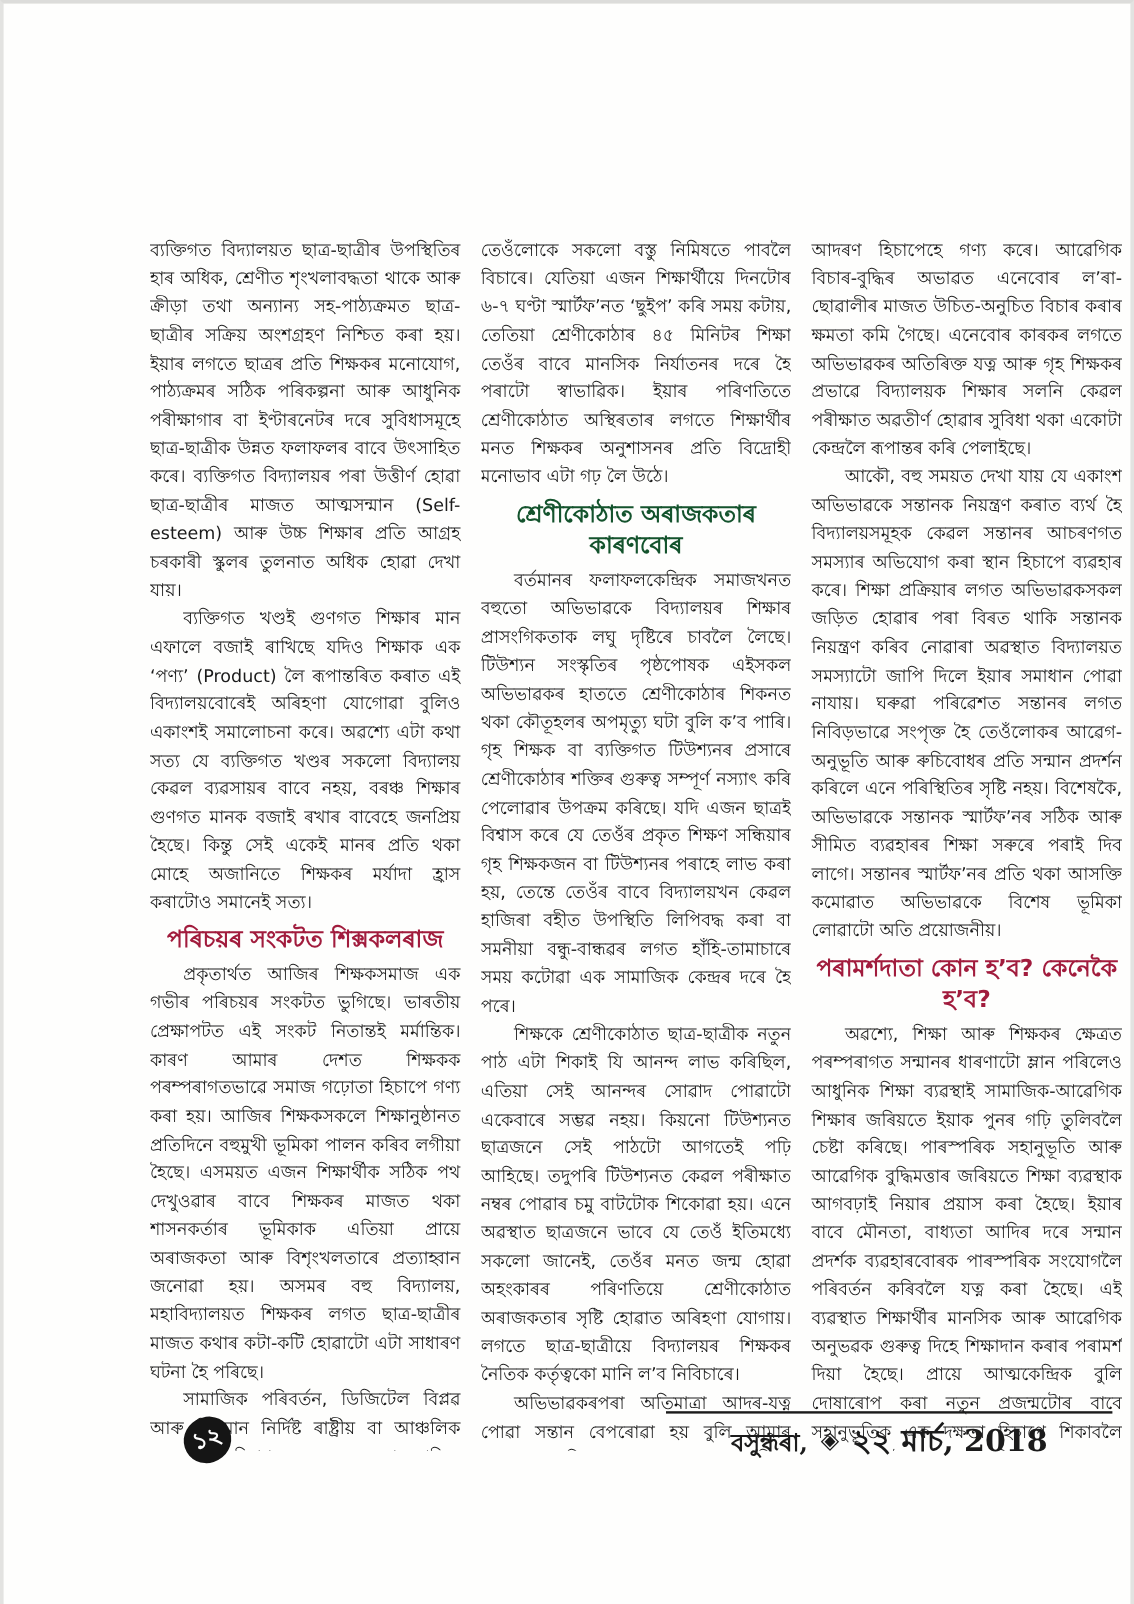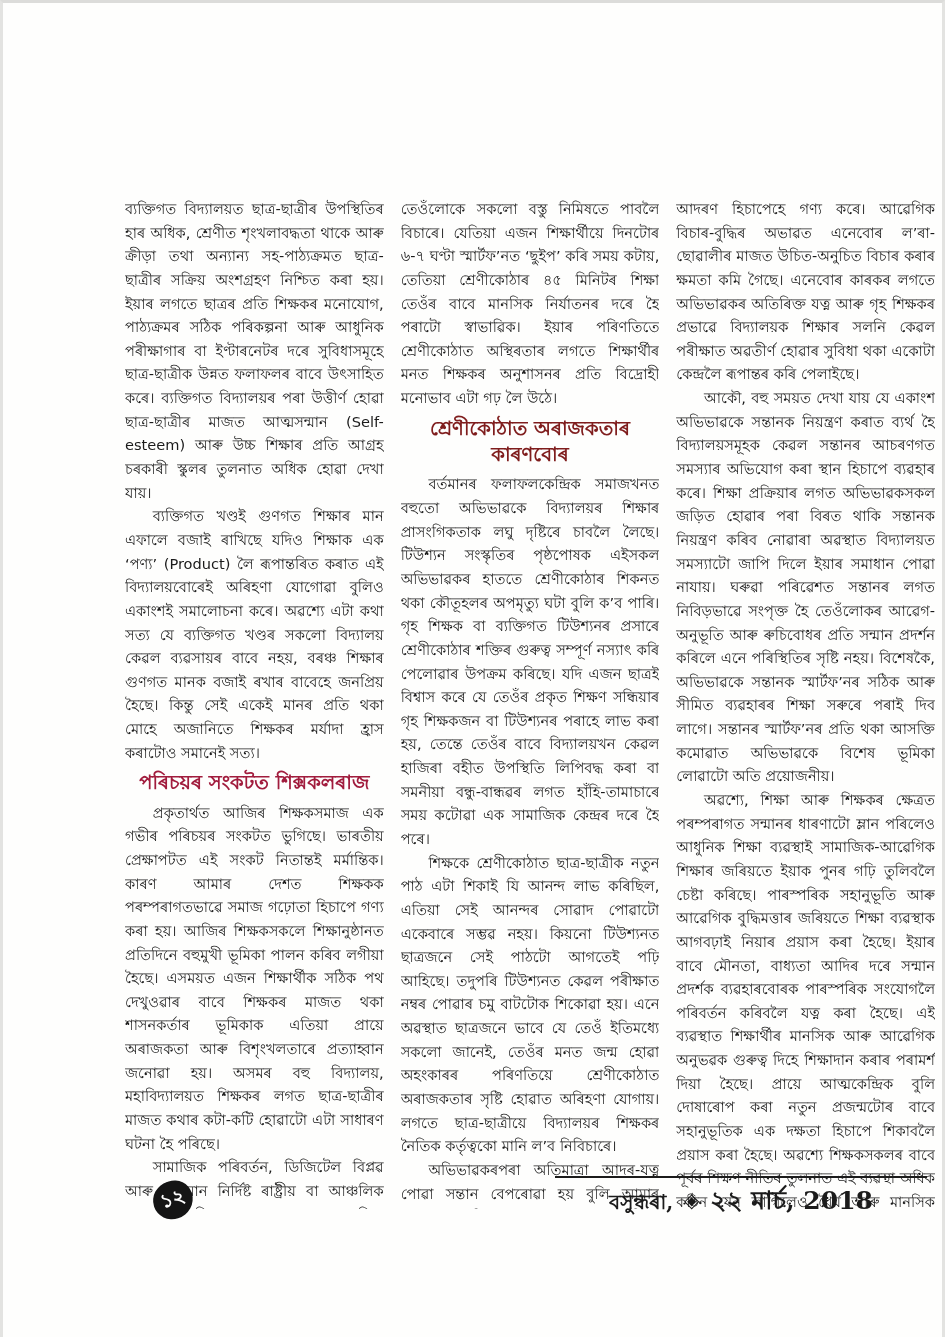--- a/index.html
+++ b/index.html
@@ -78,28 +78,29 @@
   <div class="columns">
     <div class="col">
         <p class="flow">ব্যক্তিগত বিদ্যালয়ত ছাত্ৰ-ছাত্ৰীৰ উপস্থিতিৰ হাৰ অধিক, শ্ৰেণীত শৃংখলাবদ্ধতা থাকে আৰু ক্ৰীড়া তথা অন্যান্য সহ-পাঠ্যক্ৰমত ছাত্ৰ-ছাত্ৰীৰ সক্ৰিয় অংশগ্ৰহণ নিশ্চিত কৰা হয়। ইয়াৰ লগতে ছাত্ৰৰ প্ৰতি শিক্ষকৰ মনোযোগ, পাঠ্যক্ৰমৰ সঠিক পৰিকল্পনা আৰু আধুনিক পৰীক্ষাগাৰ বা ইণ্টাৰনেটৰ দৰে সুবিধাসমূহে ছাত্ৰ-ছাত্ৰীক উন্নত ফলাফলৰ বাবে উৎসাহিত কৰে। ব্যক্তিগত বিদ্যালয়ৰ পৰা উত্তীৰ্ণ হোৱা ছাত্ৰ-ছাত্ৰীৰ মাজত আত্মসন্মান (Self-esteem) আৰু উচ্চ শিক্ষাৰ প্ৰতি আগ্ৰহ চৰকাৰী স্কুলৰ তুলনাত অধিক হোৱা দেখা যায়।</p>
         <p>ব্যক্তিগত খণ্ডই গুণগত শিক্ষাৰ মান এফালে বজাই ৰাখিছে যদিও শিক্ষাক এক ‘পণ্য’ (Product) লৈ ৰূপান্তৰিত কৰাত এই বিদ্যালয়বোৰেই অৰিহণা যোগোৱা বুলিও একাংশই সমালোচনা কৰে। অৱশ্যে এটা কথা সত্য যে ব্যক্তিগত খণ্ডৰ সকলো বিদ্যালয় কেৱল ব্যৱসায়ৰ বাবে নহয়, বৰঞ্চ শিক্ষাৰ গুণগত মানক বজাই ৰখাৰ বাবেহে জনপ্ৰিয় হৈছে। কিন্তু সেই একেই মানৰ প্ৰতি থকা মোহে অজানিতে শিক্ষকৰ মৰ্যাদা হ্ৰাস কৰাটোও সমানেই সত্য।</p>
         <h3 style="color: rgb(161, 28, 61);">পৰিচয়ৰ সংকটত শিক্সকলৰাজ</h3>
         <p>প্ৰকৃতাৰ্থত আজিৰ শিক্ষকসমাজ এক গভীৰ পৰিচয়ৰ সংকটত ভুগিছে। ভাৰতীয় প্ৰেক্ষাপটত এই সংকট নিতান্তই মৰ্মান্তিক। কাৰণ আমাৰ দেশত শিক্ষকক পৰম্পৰাগতভাৱে সমাজ গঢ়োতা হিচাপে গণ্য কৰা হয়। আজিৰ শিক্ষকসকলে শিক্ষানুষ্ঠানত প্ৰতিদিনে বহুমুখী ভূমিকা পালন কৰিব লগীয়া হৈছে। এসময়ত এজন শিক্ষাৰ্থীক সঠিক পথ দেখুওৱাৰ বাবে শিক্ষকৰ মাজত থকা শাসনকৰ্তাৰ ভূমিকাক এতিয়া প্ৰায়ে অৰাজকতা আৰু বিশৃংখলতাৰে প্ৰত্যাহ্বান জনোৱা হয়। অসমৰ বহু বিদ্যালয়, মহাবিদ্যালয়ত শিক্ষকৰ লগত ছাত্ৰ-ছাত্ৰীৰ মাজত কথাৰ কটা-কটি হোৱাটো এটা সাধাৰণ ঘটনা হৈ পৰিছে।</p>
         <p>সামাজিক পৰিবৰ্তন, ডিজিটেল বিপ্লৱ আৰু কিছুমান নিৰ্দিষ্ট ৰাষ্ট্ৰীয় বা আঞ্চলিক সমস্যাৰ সংমিশ্ৰণৰ ফলতে হয়তো আজিৰ পৰা মাত্ৰ কেইটামান দশকৰ পূৰ্বৰ আগ্ৰহী শিক্ষাৰ্থীবোৰৰ ঠাইত আজি হতাশগ্ৰস্ত আৰু নেতিবাচক চিন্তাৰ এদল শিক্ষাৰ্থীৰ জন্ম হৈছে। বহুতৰ মতে, এইক্ষেত্ৰত আটাইতকৈ শক্তিশালী চকুত পৰা কাৰণটো হ’ল স্মাৰ্টফ’ন। কভিড মহামাৰীয়ে সকলো স্তৰৰ শিক্ষাৰ্থীক ডিজিটেল জগতখনলৈ ঠেলি দিলে। ডিজিটেল বিপ্লৱক যদিও শিক্ষাৰ সেতু হিচাপে আদৰণি জনোৱা হৈছিল, ইয়াৰ ফলত আচৰণগত ধ্বংসলীলা অধিক ৰূপত প্ৰস্ফুটিত হ’ল। ‘ড’পামিন লুপ’ত আবদ্ধ হৈ পৰা আজিৰ প্ৰজন্মৰ শিক্ষাৰ্থীসকলৰ মন আৰু মগজুক ‘ৰিলছ’ আৰু ‘টিক্টক’ৰ দৰে চুটি ভিডিঅ’বোৰে এনেদৰে গঢ়ি তুলিছে যে</p>
       </div>
     <div class="col">
         <p class="flow">তেওঁলোকে সকলো বস্তু নিমিষতে পাবলৈ বিচাৰে। যেতিয়া এজন শিক্ষাৰ্থীয়ে দিনটোৰ ৬-৭ ঘণ্টা স্মাৰ্টফ’নত ‘ছুইপ’ কৰি সময় কটায়, তেতিয়া শ্ৰেণীকোঠাৰ ৪৫ মিনিটৰ শিক্ষা তেওঁৰ বাবে মানসিক নিৰ্যাতনৰ দৰে হৈ পৰাটো স্বাভাৱিক। ইয়াৰ পৰিণতিতে শ্ৰেণীকোঠাত অস্থিৰতাৰ লগতে শিক্ষাৰ্থীৰ মনত শিক্ষকৰ অনুশাসনৰ প্ৰতি বিদ্ৰোহী মনোভাব এটা গঢ় লৈ উঠে।</p>
-        <h3 style="color: #7f1d1d;">শ্ৰেণীকোঠাত অৰাজকতাৰ কাৰণবোৰ</h3>
+        <h3 style="color: #14532d;">শ্ৰেণীকোঠাত অৰাজকতাৰ কাৰণবোৰ</h3>
         <p>বৰ্তমানৰ ফলাফলকেন্দ্ৰিক সমাজখনত বহুতো অভিভাৱকে বিদ্যালয়ৰ শিক্ষাৰ প্ৰাসংগিকতাক লঘু দৃষ্টিৰে চাবলৈ লৈছে। টিউশ্যন সংস্কৃতিৰ পৃষ্ঠপোষক এইসকল অভিভাৱকৰ হাততে শ্ৰেণীকোঠাৰ শিকনত থকা কৌতূহলৰ অপমৃত্যু ঘটা বুলি ক’ব পাৰি। গৃহ শিক্ষক বা ব্যক্তিগত টিউশ্যনৰ প্ৰসাৰে শ্ৰেণীকোঠাৰ শক্তিৰ গুৰুত্ব সম্পূৰ্ণ নস্যাৎ কৰি পেলোৱাৰ উপক্ৰম কৰিছে। যদি এজন ছাত্ৰই বিশ্বাস কৰে যে তেওঁৰ প্ৰকৃত শিক্ষণ সন্ধিয়াৰ গৃহ শিক্ষকজন বা টিউশ্যনৰ পৰাহে লাভ কৰা হয়, তেন্তে তেওঁৰ বাবে বিদ্যালয়খন কেৱল হাজিৰা বহীত উপস্থিতি লিপিবদ্ধ কৰা বা সমনীয়া বন্ধু-বান্ধৱৰ লগত হাঁহি-তামাচাৰে সময় কটোৱা এক সামাজিক কেন্দ্ৰৰ দৰে হৈ পৰে।</p>
         <p>শিক্ষকে শ্ৰেণীকোঠাত ছাত্ৰ-ছাত্ৰীক নতুন পাঠ এটা শিকাই যি আনন্দ লাভ কৰিছিল, এতিয়া সেই আনন্দৰ সোৱাদ পোৱাটো একেবাৰে সম্ভৱ নহয়। কিয়নো টিউশ্যনত ছাত্ৰজনে সেই পাঠটো আগতেই পঢ়ি আহিছে। তদুপৰি টিউশ্যনত কেৱল পৰীক্ষাত নম্বৰ পোৱাৰ চমু বাটটোক শিকোৱা হয়। এনে অৱস্থাত ছাত্ৰজনে ভাবে যে তেওঁ ইতিমধ্যে সকলো জানেই, তেওঁৰ মনত জন্ম হোৱা অহংকাৰৰ পৰিণতিয়ে শ্ৰেণীকোঠাত অৰাজকতাৰ সৃষ্টি হোৱাত অৰিহণা যোগায়। লগতে ছাত্ৰ-ছাত্ৰীয়ে বিদ্যালয়ৰ শিক্ষকৰ নৈতিক কৰ্তৃত্বকো মানি ল’ব নিবিচাৰে।</p>
         <p>অভিভাৱকৰপৰা অতিমাত্ৰা আদৰ-যত্ন পোৱা সন্তান বেপৰোৱা হয় বুলি আমাৰ সমাজত প্ৰচলিত এষাৰ কথা আছে। যেতিয়া অভিভাৱকে সন্তানৰ প্ৰতিটো সৰু-সুৰা সংঘাত বা কষ্টত হস্তক্ষেপ কৰিবলৈ লয়, তেতিয়া সন্তানৰ মাজত মানসিক প্ৰতিৰোধ ক্ষমতা গঢ় লৈ উঠিব নোৱাৰে। এনে ল’ৰা-ছোৱালীয়ে যেতিয়া শ্ৰেণীকোঠাত অলপ কঠোৰ শাসন বা বন্ধু-বৰ্গৰ লগত কোনো বিবাদৰ সন্মুখীন হয়, তেতিয়া তেওঁলোকে সেই পৰিস্থিতিক একেবাৰে সহ্য কৰিব নোৱাৰে। তেওঁলোকে শিক্ষকৰ অনুশাসনক মাৰ্গদৰ্শকৰ সলনি এক শত্ৰুতামূলক</p>
       </div>
     <div class="col">
         <p class="flow">আদৰণ হিচাপেহে গণ্য কৰে। আৱেগিক বিচাৰ-বুদ্ধিৰ অভাৱত এনেবোৰ ল’ৰা-ছোৱালীৰ মাজত উচিত-অনুচিত বিচাৰ কৰাৰ ক্ষমতা কমি গৈছে। এনেবোৰ কাৰকৰ লগতে অভিভাৱকৰ অতিৰিক্ত যত্ন আৰু গৃহ শিক্ষকৰ প্ৰভাৱে বিদ্যালয়ক শিক্ষাৰ সলনি কেৱল পৰীক্ষাত অৱতীৰ্ণ হোৱাৰ সুবিধা থকা একোটা কেন্দ্ৰলৈ ৰূপান্তৰ কৰি পেলাইছে।</p>
         <p>আকৌ, বহু সময়ত দেখা যায় যে একাংশ অভিভাৱকে সন্তানক নিয়ন্ত্ৰণ কৰাত ব্যৰ্থ হৈ বিদ্যালয়সমূহক কেৱল সন্তানৰ আচৰণগত সমস্যাৰ অভিযোগ কৰা স্থান হিচাপে ব্যৱহাৰ কৰে। শিক্ষা প্ৰক্ৰিয়াৰ লগত অভিভাৱকসকল জড়িত হোৱাৰ পৰা বিৰত থাকি সন্তানক নিয়ন্ত্ৰণ কৰিব নোৱাৰা অৱস্থাত বিদ্যালয়ত সমস্যাটো জাপি দিলে ইয়াৰ সমাধান পোৱা নাযায়। ঘৰুৱা পৰিৱেশত সন্তানৰ লগত নিবিড়ভাৱে সংপৃক্ত হৈ তেওঁলোকৰ আৱেগ-অনুভূতি আৰু ৰুচিবোধৰ প্ৰতি সন্মান প্ৰদৰ্শন কৰিলে এনে পৰিস্থিতিৰ সৃষ্টি নহয়। বিশেষকৈ, অভিভাৱকে সন্তানক স্মাৰ্টফ’নৰ সঠিক আৰু সীমিত ব্যৱহাৰৰ শিক্ষা সৰুৰে পৰাই দিব লাগে। সন্তানৰ স্মাৰ্টফ’নৰ প্ৰতি থকা আসক্তি কমোৱাত অভিভাৱকে বিশেষ ভূমিকা লোৱাটো অতি প্ৰয়োজনীয়।</p>
+        <h3 style="color: rgb(161, 28, 61);">পৰামৰ্শদাতা কোন হ’ব? কেনেকৈ হ’ব?</h3>
         <p>অৱশ্যে, শিক্ষা আৰু শিক্ষকৰ ক্ষেত্ৰত পৰম্পৰাগত সন্মানৰ ধাৰণাটো ম্লান পৰিলেও আধুনিক শিক্ষা ব্যৱস্থাই সামাজিক-আৱেগিক শিক্ষাৰ জৰিয়তে ইয়াক পুনৰ গঢ়ি তুলিবলৈ চেষ্টা কৰিছে। পাৰস্পৰিক সহানুভূতি আৰু আৱেগিক বুদ্ধিমত্তাৰ জৰিয়তে শিক্ষা ব্যৱস্থাক আগবঢ়াই নিয়াৰ প্ৰয়াস কৰা হৈছে। ইয়াৰ বাবে মৌনতা, বাধ্যতা আদিৰ দৰে সন্মান প্ৰদৰ্শক ব্যৱহাৰবোৰক পাৰস্পৰিক সংযোগলৈ পৰিবৰ্তন কৰিবলৈ যত্ন কৰা হৈছে। এই ব্যৱস্থাত শিক্ষাৰ্থীৰ মানসিক আৰু আৱেগিক অনুভৱক গুৰুত্ব দিহে শিক্ষাদান কৰাৰ পৰামৰ্শ দিয়া হৈছে। প্ৰায়ে আত্মকেন্দ্ৰিক বুলি দোষাৰোপ কৰা নতুন প্ৰজন্মটোৰ বাবে সহানুভূতিক এক দক্ষতা হিচাপে শিকাবলৈ প্ৰয়াস কৰা হৈছে। অৱশ্যে শিক্ষকসকলৰ বাবে পূৰ্বৰ শিক্ষণ নীতিৰ তুলনাত এই ব্যৱস্থা অধিক কঠিন যেন লাগিলেও ধৈৰ্য আৰু মানসিক শ্ৰমৰ দ্বাৰা ইয়াক আয়ত্ত কৰিব পৰা যাব।</p>
       </div>
   </div>
 
   <div class="page-number" style="background: rgb(21, 21, 21);">
     <span>১২</span>
   </div>
 
   <div class="footer-rule-date">
     <span class="pub">বসুন্ধৰা,</span>

